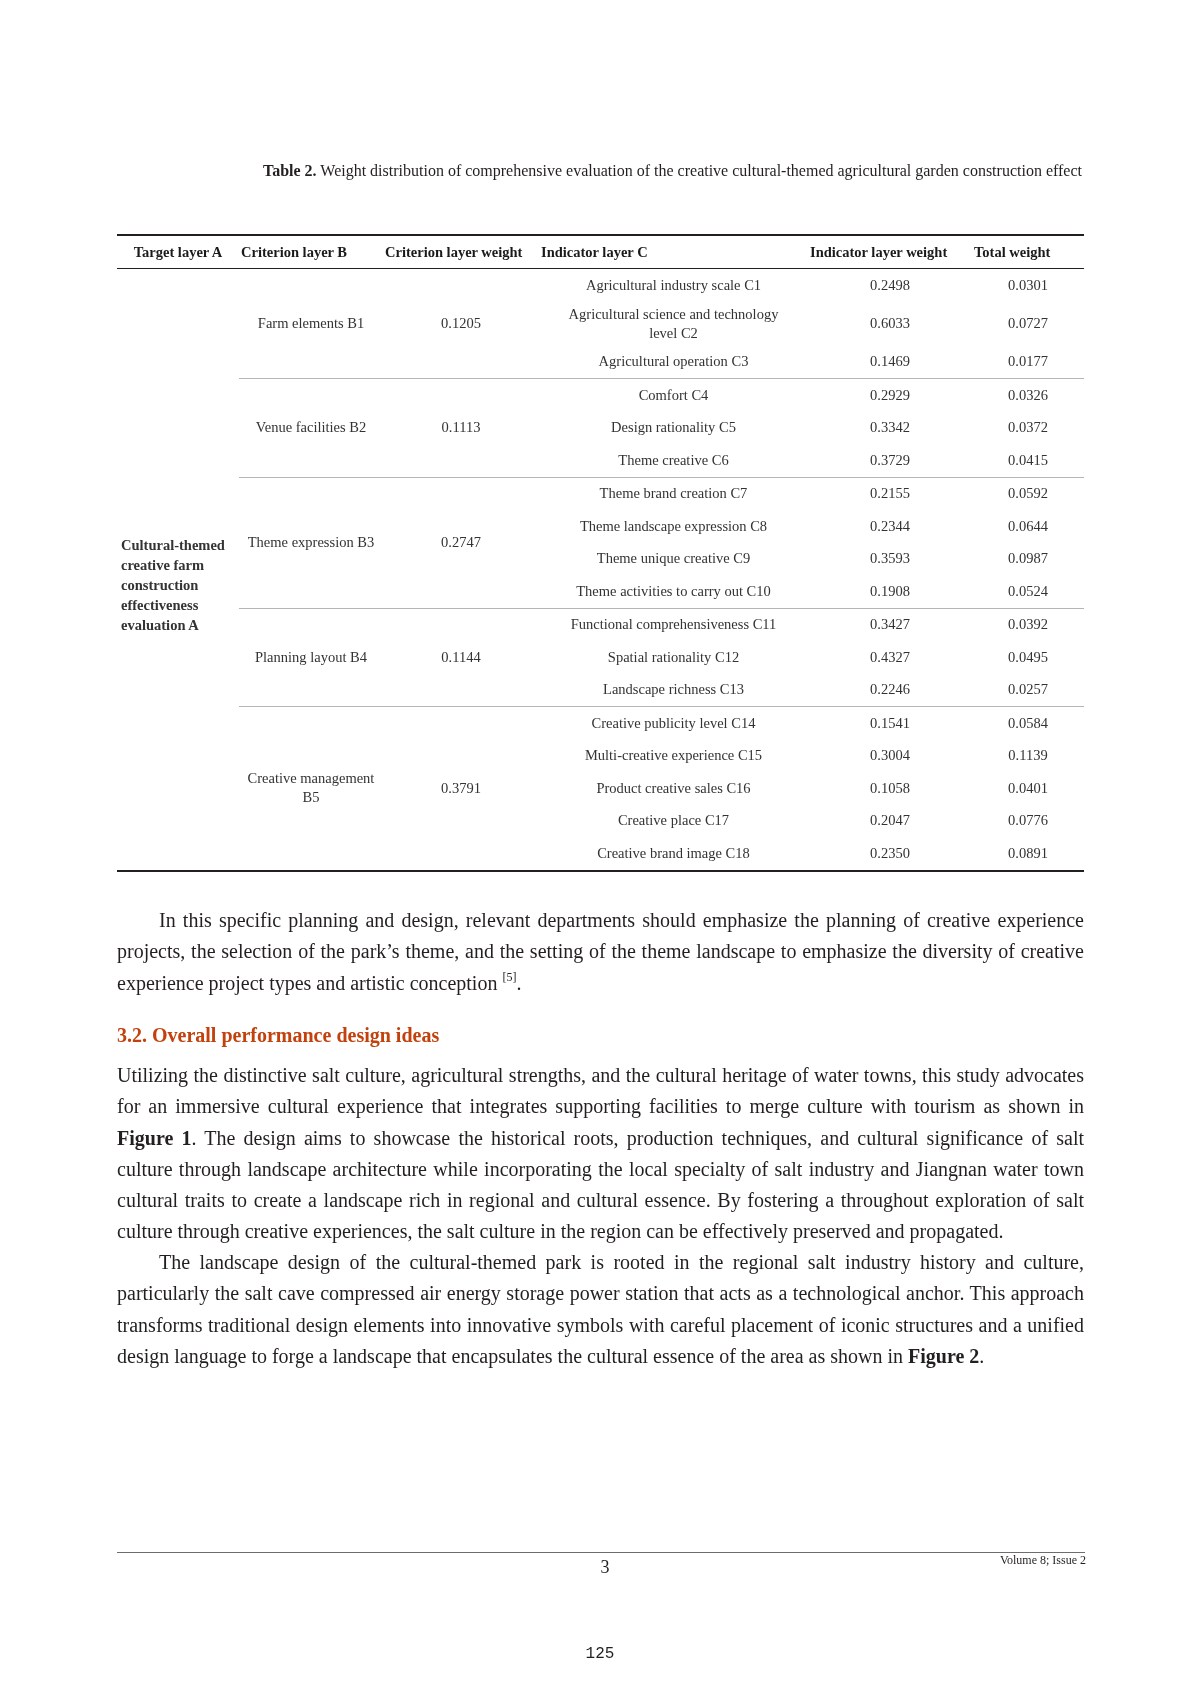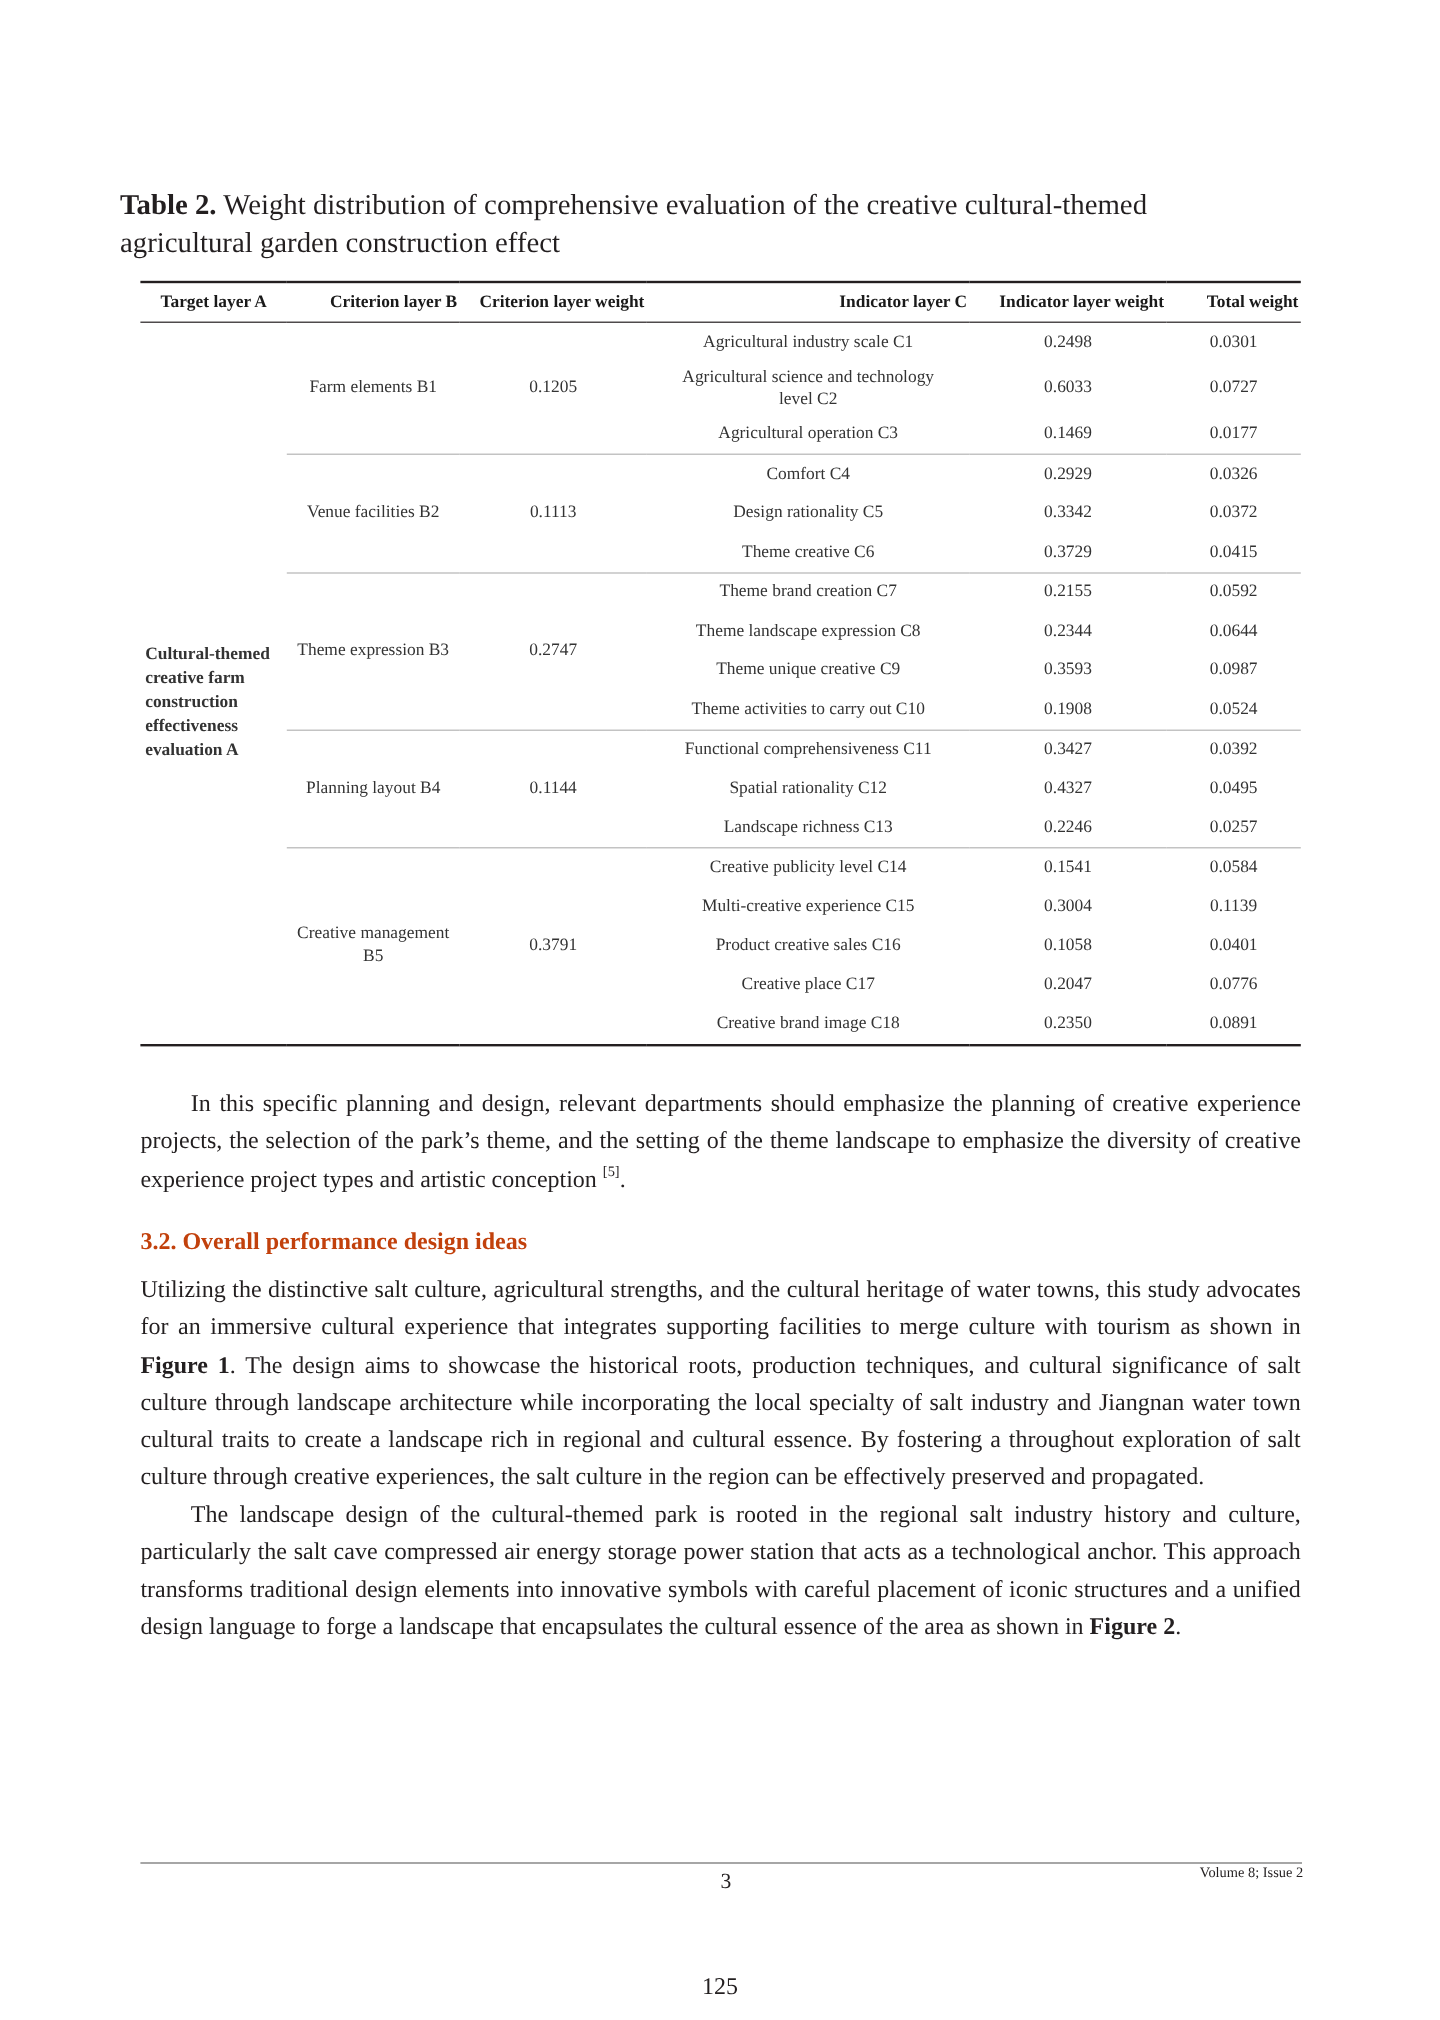--- a/index.html
+++ b/index.html
@@ -1,43 +1,43 @@
 <!DOCTYPE html>
 <html><head>
 <meta charset="utf-8">
 <style>
   html, body { margin: 0; padding: 0; background: #ffffff; }
   body { width: 1200px; height: 1683px; position: relative; overflow: hidden;
          font-family: "Liberation Serif", serif; color: #231f20; }
-  .caption { position: absolute; left: 100px; top: 155px; width: 964px; text-align: left;
-             font-size: 24px; line-height: 32px; }
+  .caption { position: absolute; left: 118px; top: 155px; width: 964px; text-align: right;
+             font-size: 16px; line-height: 32px; }
   .caption b { font-weight: bold; }
   table.wt { position: absolute; left: 117px; top: 234px; width: 967px; border-collapse: collapse;
              font-size: 14.5px; color: #333; }
   table.wt th { font-weight: bold; color: #1a1a1a; height: 32px; padding: 0 2px; white-space: nowrap;
-                border-top: 2px solid #231f20; border-bottom: 1.5px solid #231f20; text-align: right; }
+                border-top: 2px solid #231f20; border-bottom: 1.5px solid #231f20; text-align: left; }
   table.wt th.first { text-align: center; }
   table.wt td { text-align: center; padding: 0 2px; height: 32.5px; line-height: 19px; }
   table.wt td.c2 { height: 44px; }
   table.wt tr.sep td.g { border-top: 1.5px solid #b5b5b5; }
   table.wt tr.last td { border-bottom: 2px solid #231f20; }
   table.wt td.target { text-align: left; vertical-align: middle; line-height: 20px; padding-left: 4px;
                        border-bottom: 2px solid #231f20; font-weight: bold; }
   .para { position: absolute; left: 117px; width: 967px; font-size: 20px; line-height: 31.3px;
           text-align: justify; color: #231f20; }
   .para .ind { display: inline-block; width: 42px; }
   .para sup { font-size: 12px; line-height: 0; vertical-align: 9px; }
   .heading { position: absolute; left: 117px; top: 1024px; font-size: 20px; font-weight: bold;
              color: #c2410c; }
   .footer-line { position: absolute; left: 117px; top: 1552px; width: 968px; height: 0;
                  border-top: 1.5px solid #6d6d6d; }
   .page-num { position: absolute; left: 590px; top: 1557px; width: 30px; text-align: center; font-size: 18px; }
   .volume { position: absolute; right: 114px; top: 1553px; font-size: 12px; }
   .bottom-num { position: absolute; left: 560px; top: 1645px; width: 80px; text-align: center;
-                font-family: Liberation Serif, serif; font-size: 20px; color: #231f20; }
+                font-family: Liberation Mono, monospace; font-size: 16px; color: #231f20; }
 </style>
 </head>
 <body>
 
 <div class="caption"><b>Table 2.</b><span> Weight distribution of comprehensive evaluation of the creative cultural-themed agricultural garden construction effect</span></div>
 
 <table class="wt">
   <thead>
     <tr>
       <th class="first" style="width:118px">Target layer A</th>

